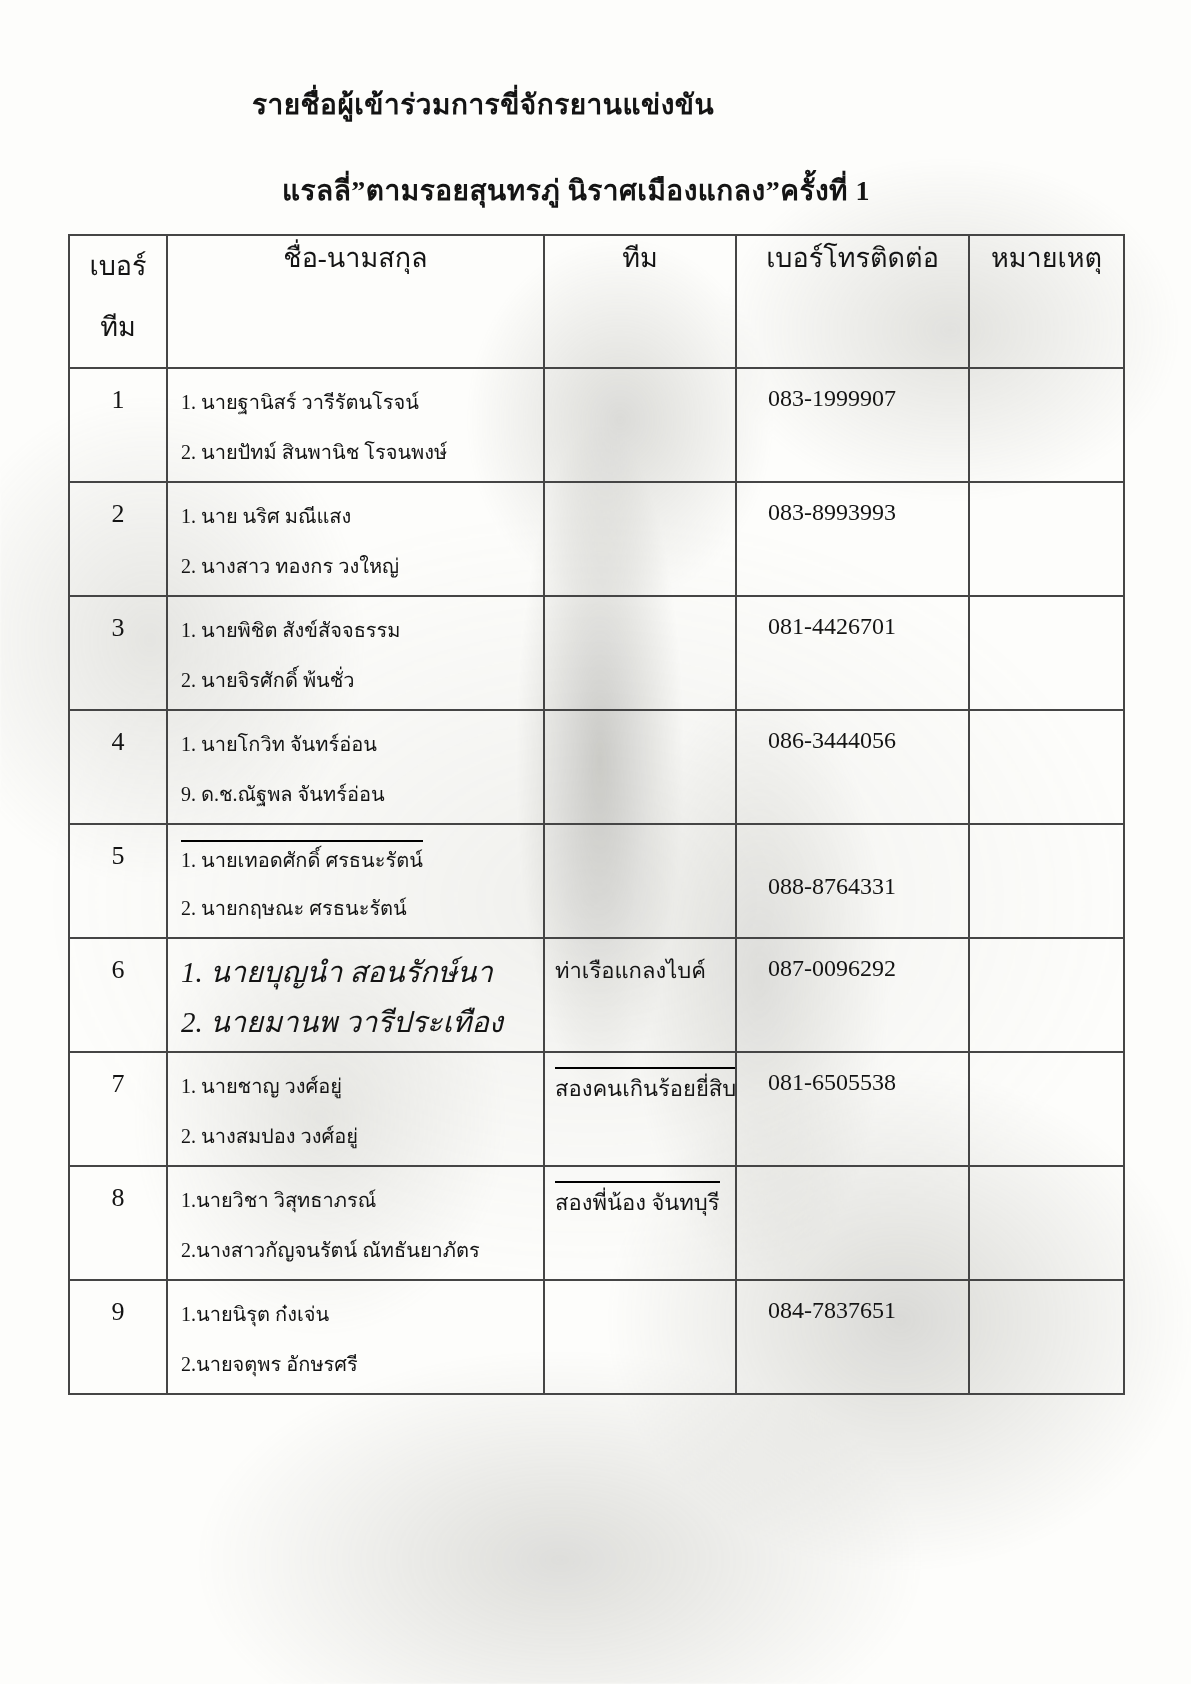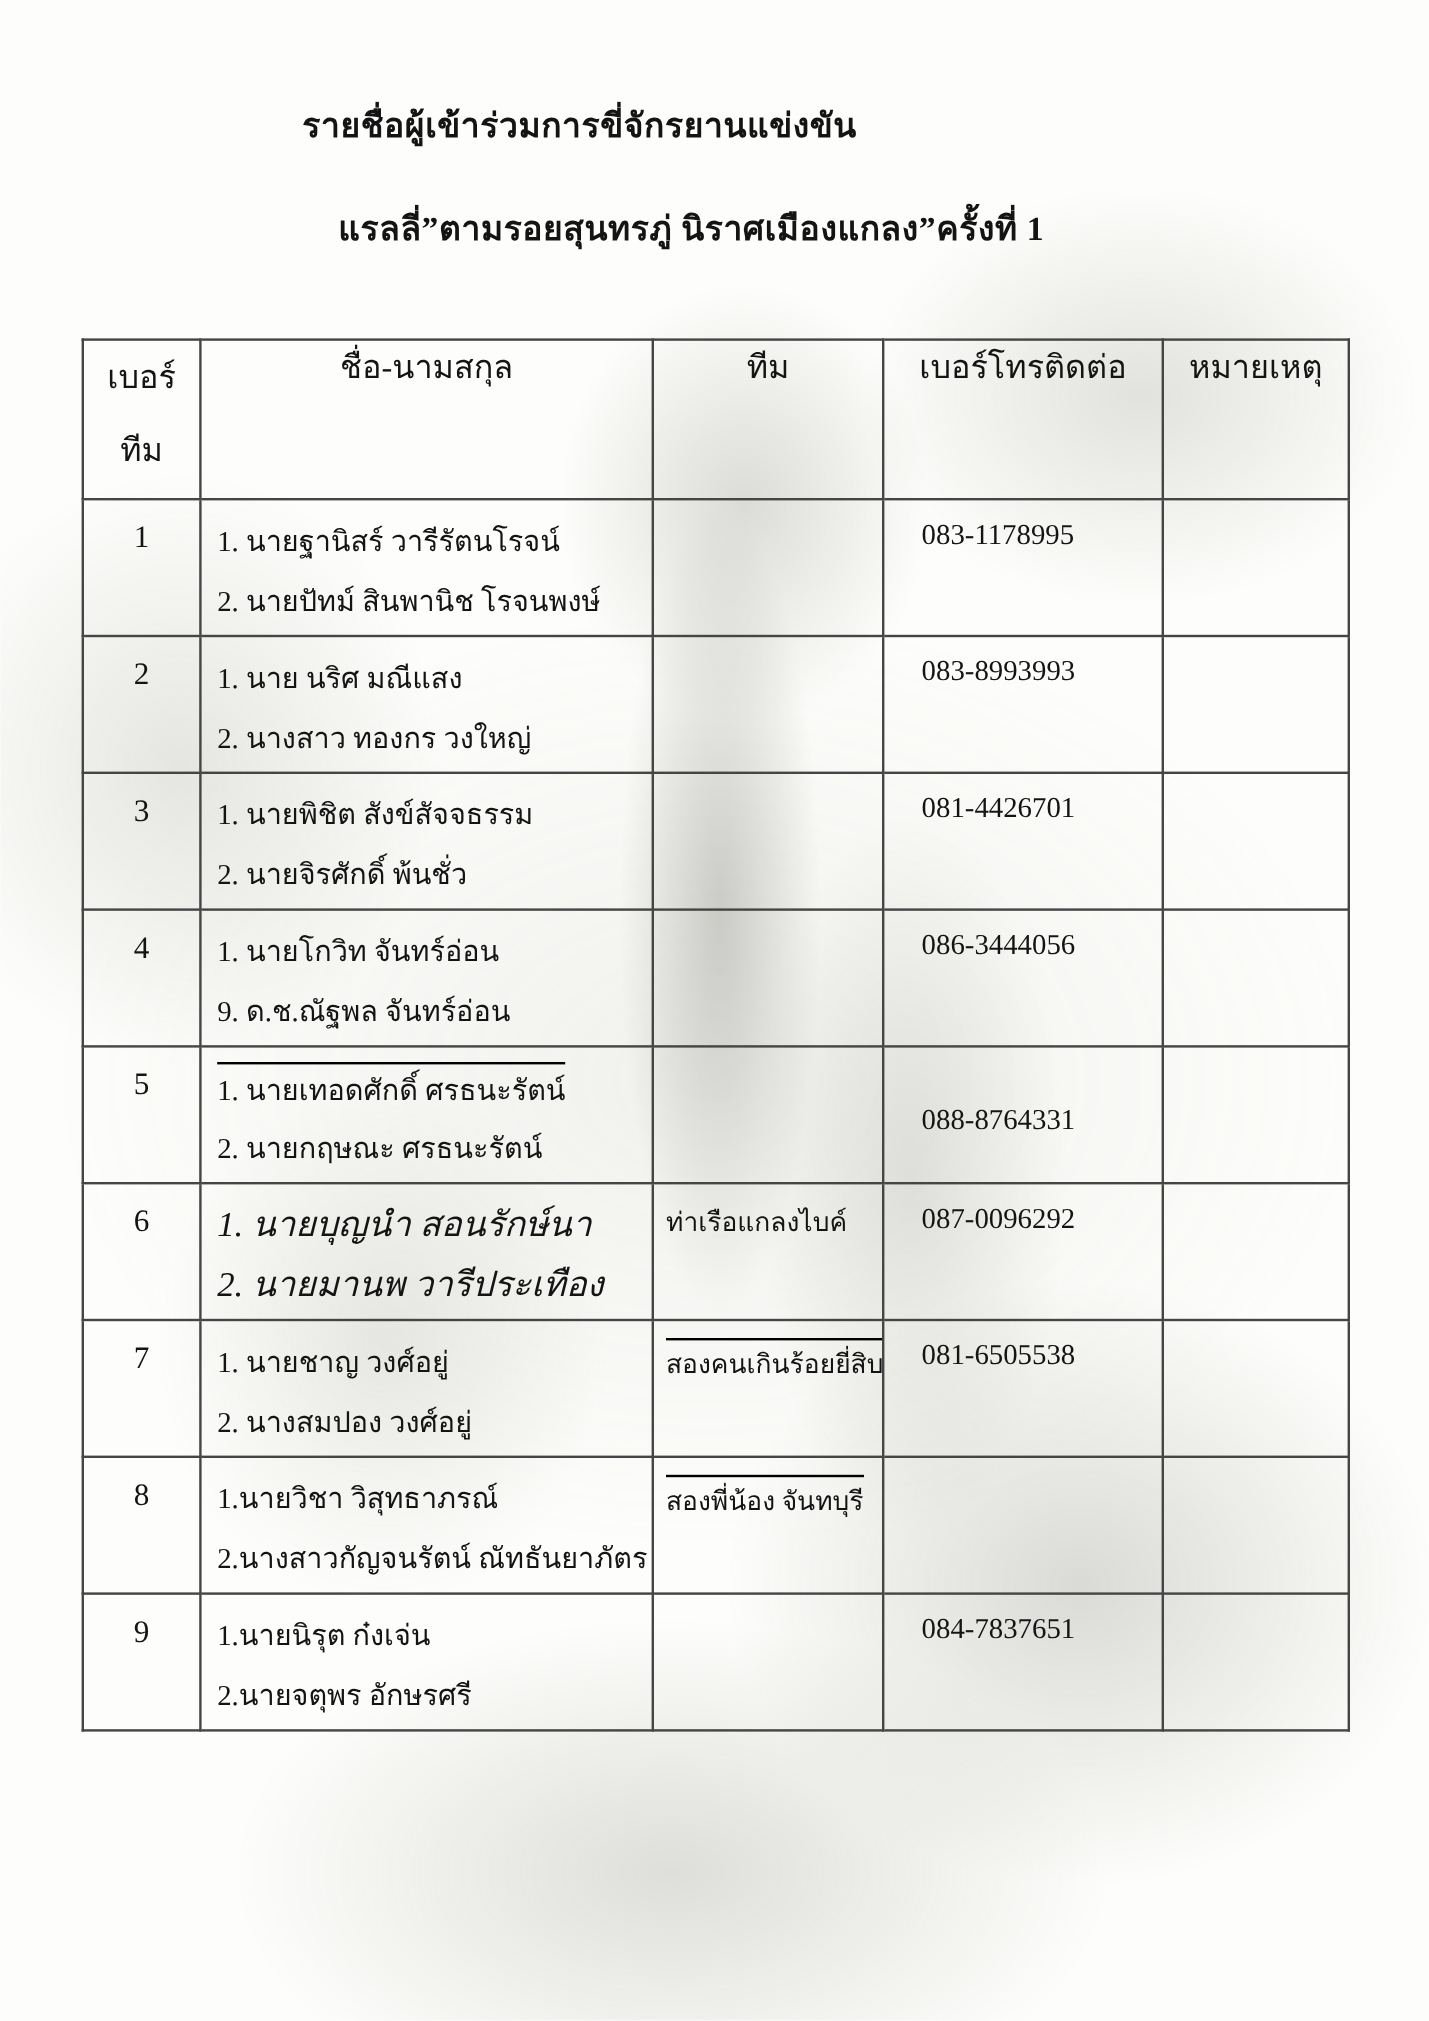--- a/index.html
+++ b/index.html
@@ -38,39 +38,39 @@
     letter-spacing:0.5px;
   }
   .page-subtitle{
     position:absolute;top:168px;left:0;width:1152px;
     text-align:center;font-size:28px;font-weight:700;
     letter-spacing:0.5px;
   }
   table.roster{
     position:absolute;left:68px;top:234px;
     width:1055px;
-    border-collapse:collapse;table-layout:fixed;margin-top:48px;
+    border-collapse:collapse;table-layout:fixed;
   }
   table.roster th,table.roster td{
     border:2px solid var(--border);
     background:transparent;
     font-weight:normal;
     vertical-align:top;
     overflow:hidden;
   }
   thead tr{height:133px;}
   th{vertical-align:bottom;text-align:center;font-size:27px;padding:0 2px 14px;}
   th .h-stack{
     height:112px;display:flex;flex-direction:column;
     justify-content:space-between;align-items:center;
     padding-top:8px;margin-bottom:-6px;
   }
   tbody tr{height:114px;}
   td.c-no{text-align:center;font-size:26px;padding-top:16px;}
-  td.c-names{padding:8px 4px 4px 13px;font-size:24px;}
+  td.c-names{padding:8px 4px 4px 13px;font-size:20px;}
   td.c-names .nline{height:50px;display:flex;align-items:center;white-space:nowrap;}
   tr.lg td.c-names{font-size:29px;font-style:italic;}
   td.c-team{padding:14px 2px 0 10px;font-size:22px;white-space:nowrap;}
   td.c-phone{padding:16px 0 0 31px;font-size:24px;}
   td.c-phone.low{padding-top:48px;}
   td.c-remark{padding:6px;}
   .overline{display:inline-block;border-top:2px solid #000000;padding-top:2px;}
 </style>
 </head>
 <body style="background: rgb(253, 253, 251);">
@@ -103,21 +103,21 @@
     </tr>
   </thead>
   <tbody>
     <tr>
       <td class="c-no">1</td>
       <td class="c-names">
         <div class="nline">1. นายฐานิสร์ วารีรัตนโรจน์</div>
         <div class="nline">2. นายปัทม์ สินพานิช โรจนพงษ์</div>
       </td>
       <td class="c-team"></td>
-      <td class="c-phone">083-1178995</td>
+      <td class="c-phone">083-1999907</td>
       <td class="c-remark"></td>
     </tr>
     <tr>
       <td class="c-no">2</td>
       <td class="c-names">
         <div class="nline">1. นาย นริศ มณีแสง</div>
         <div class="nline">2. นางสาว ทองกร วงใหญ่</div>
       </td>
       <td class="c-team"></td>
       <td class="c-phone">083-8993993</td>

